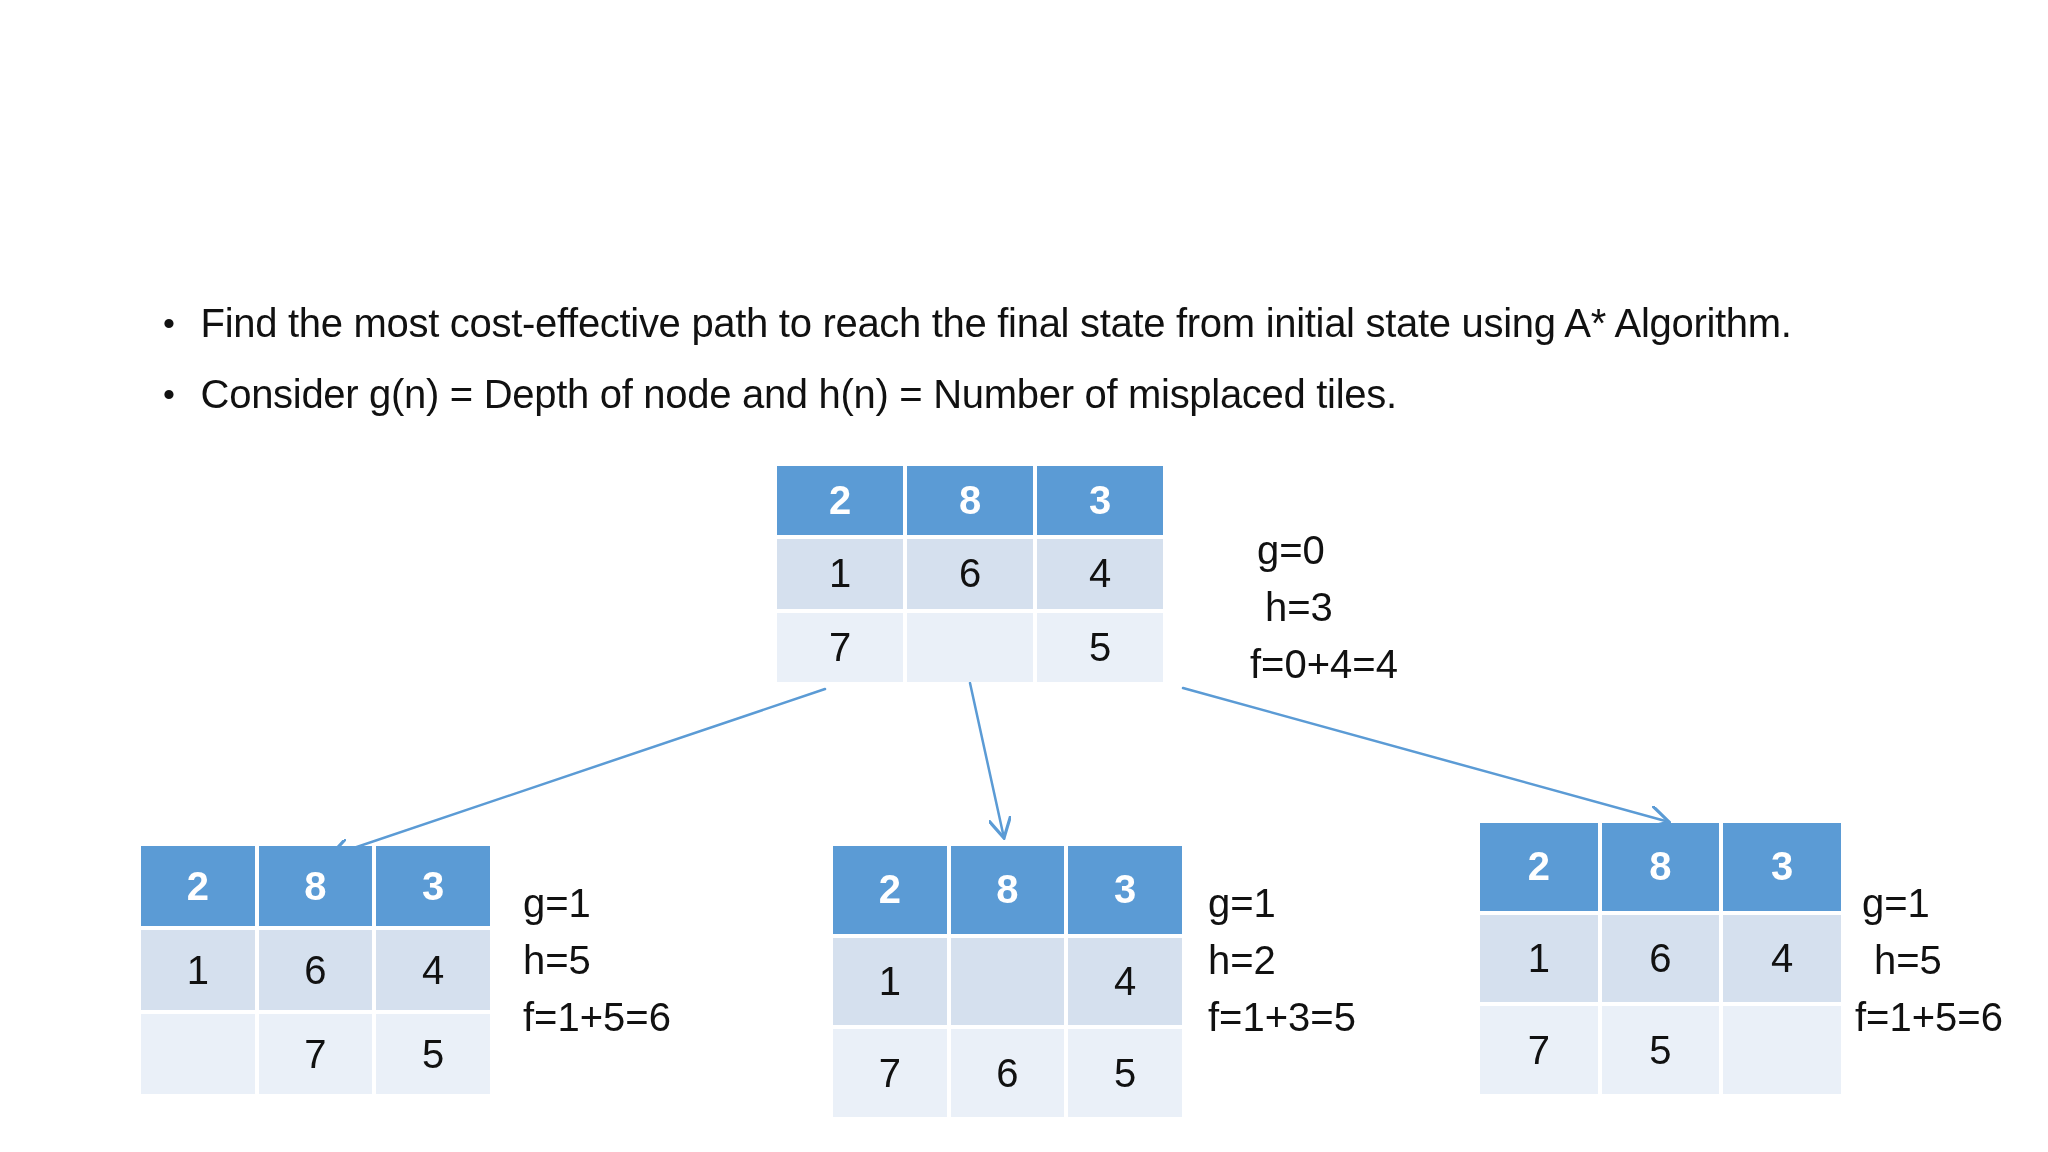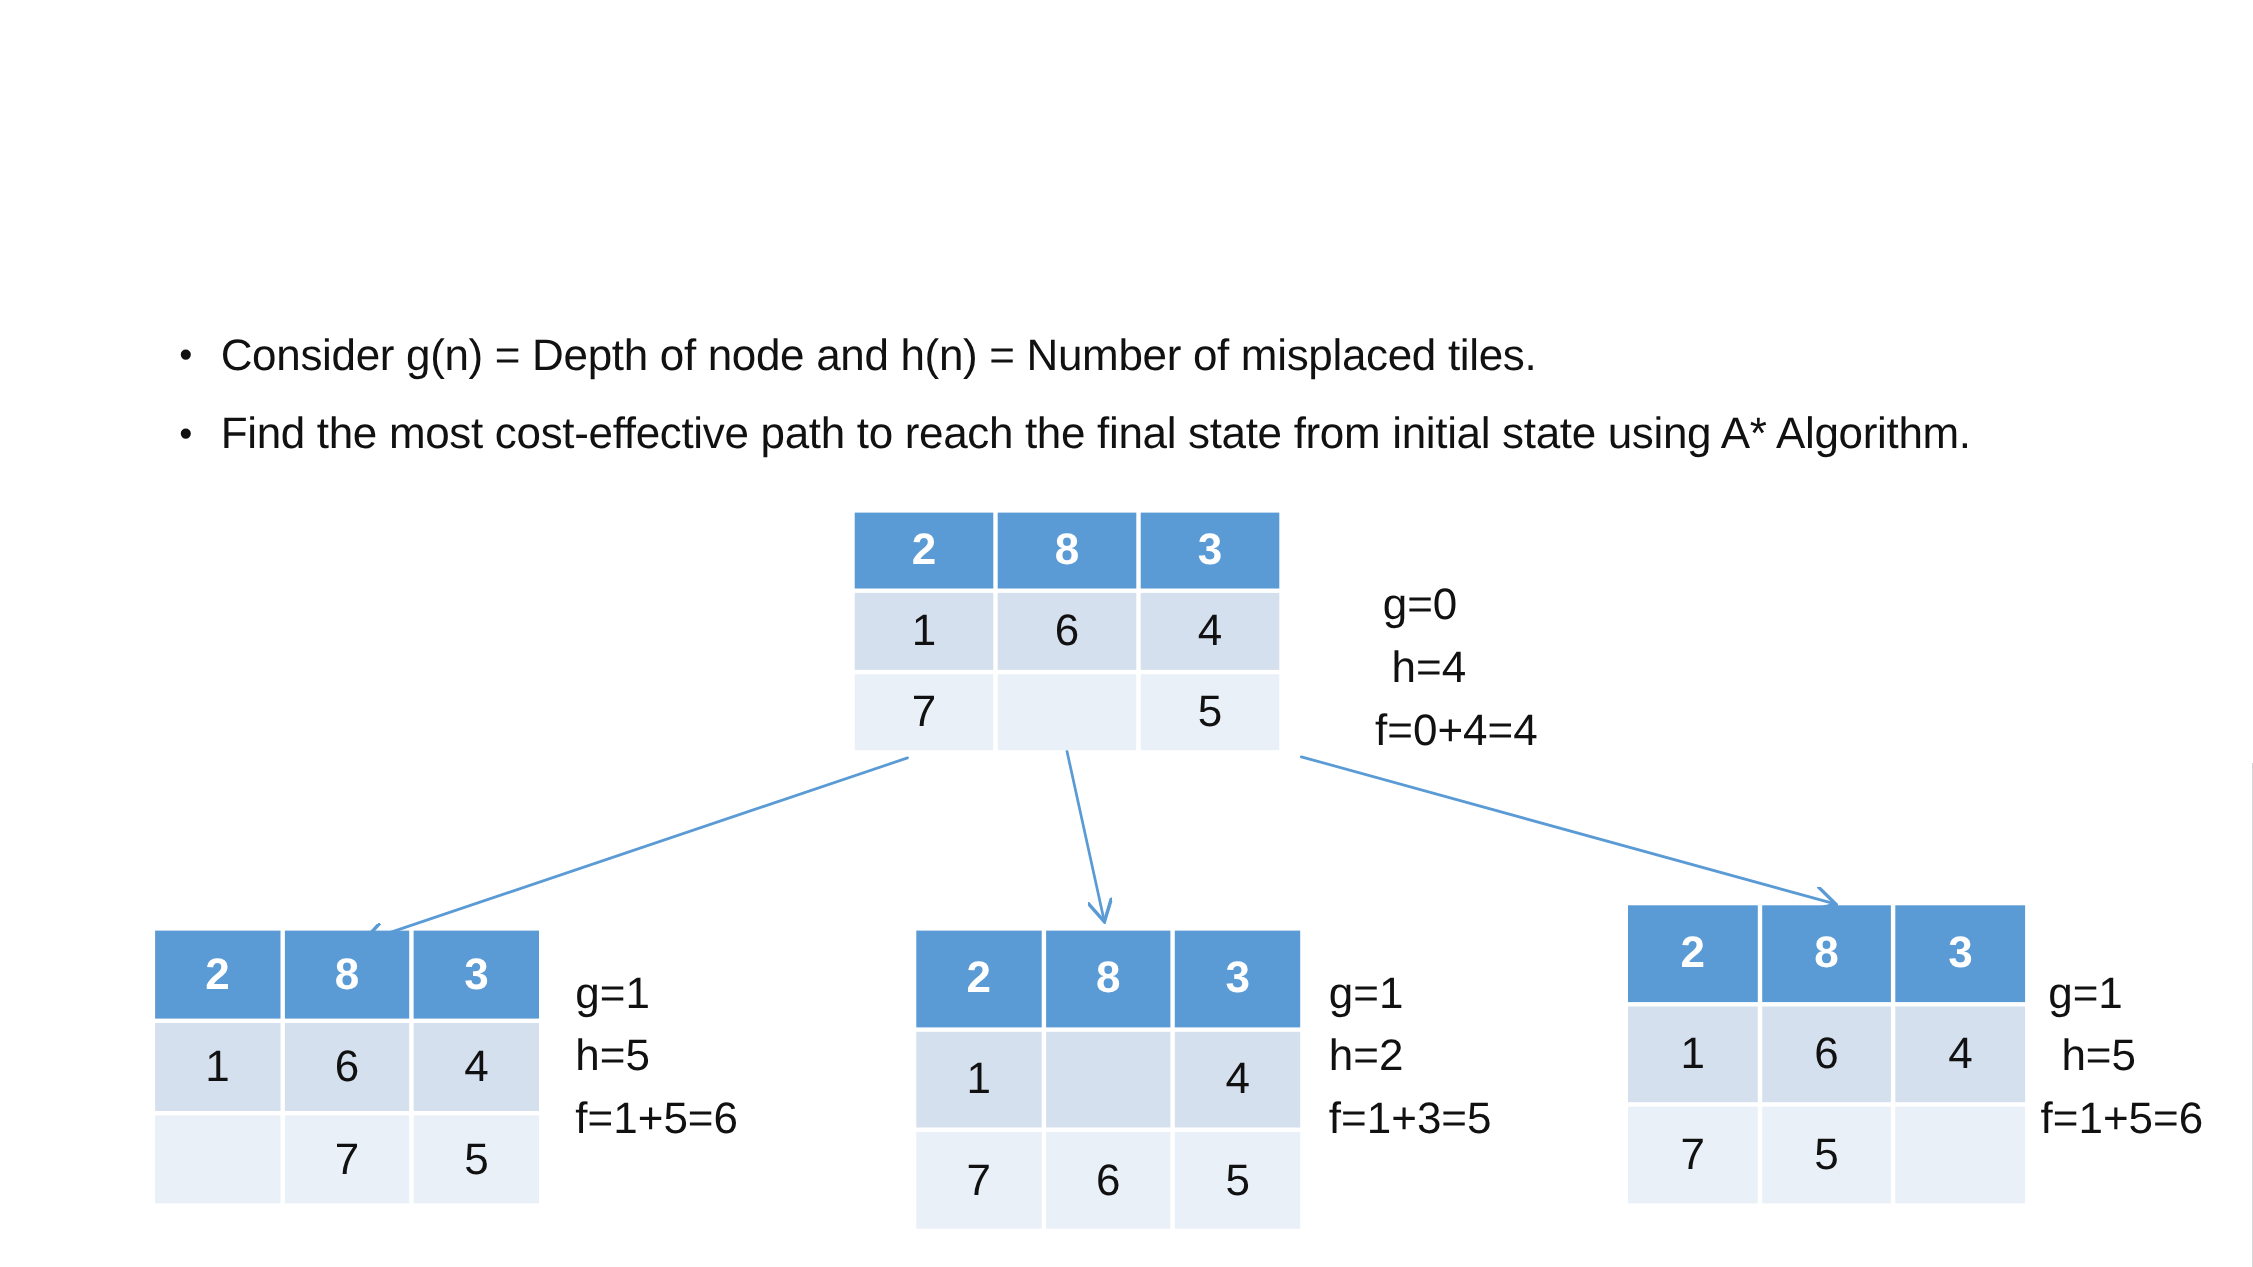--- a/index.html
+++ b/index.html
@@ -37,24 +37,24 @@
   .edges{position:absolute;left:0;top:0;width:2048px;height:1152px;pointer-events:none;}
   .edges line{stroke:var(--arrow,#5b9bd5);stroke-width:2.5;stroke-linecap:round;}
 </style>
 </head>
 <body>
 
 <div class="slide">
 
   <div class="bullets">
     <div class="bullet-row">
-      <span>Consider g(n) = Depth of node and h(n) = Number of misplaced tiles.</span>
+      <span>Find the most cost-effective path to reach the final state from initial state using A* Algorithm.</span>
     </div>
     <div class="bullet-row">
-      <span>Find the most cost-effective path to reach the final state from initial state using A* Algorithm.</span>
+      <span>Consider g(n) = Depth of node and h(n) = Number of misplaced tiles.</span>
     </div>
   </div>
 
   <svg class="edges" viewBox="0 0 2048 1152">
     <defs>
       <marker id="arrowhead" viewBox="0 0 10 10" refX="9" refY="5" markerWidth="9" markerHeight="9" orient="auto">
         <path d="M0,0 L9,5 L0,10" fill="none" stroke="#5b9bd5" stroke-width="1.4"></path>
       </marker>
     </defs>
     <line x1="825" y1="689" x2="330" y2="856" marker-end="url(#arrowhead)"></line>
@@ -68,21 +68,21 @@
     <div class="cell">3</div>
     <div class="cell">1</div>
     <div class="cell">6</div>
     <div class="cell">4</div>
     <div class="cell">7</div>
     <div class="cell"></div>
     <div class="cell">5</div>
   </div>
   <div class="ann ann-root" style="left:1250px;top:476px;">
     <div class="line">g=0</div>
-    <div class="line">h=4</div>
+    <div class="line">h=3</div>
     <div class="line">f=0+4=4</div>
   </div>
 
   <div class="tbl" style="left:141px;top:846px;width:349px;height:248px;">
     <div class="cell">2</div>
     <div class="cell">8</div>
     <div class="cell">3</div>
     <div class="cell">1</div>
     <div class="cell">6</div>
     <div class="cell">4</div>

